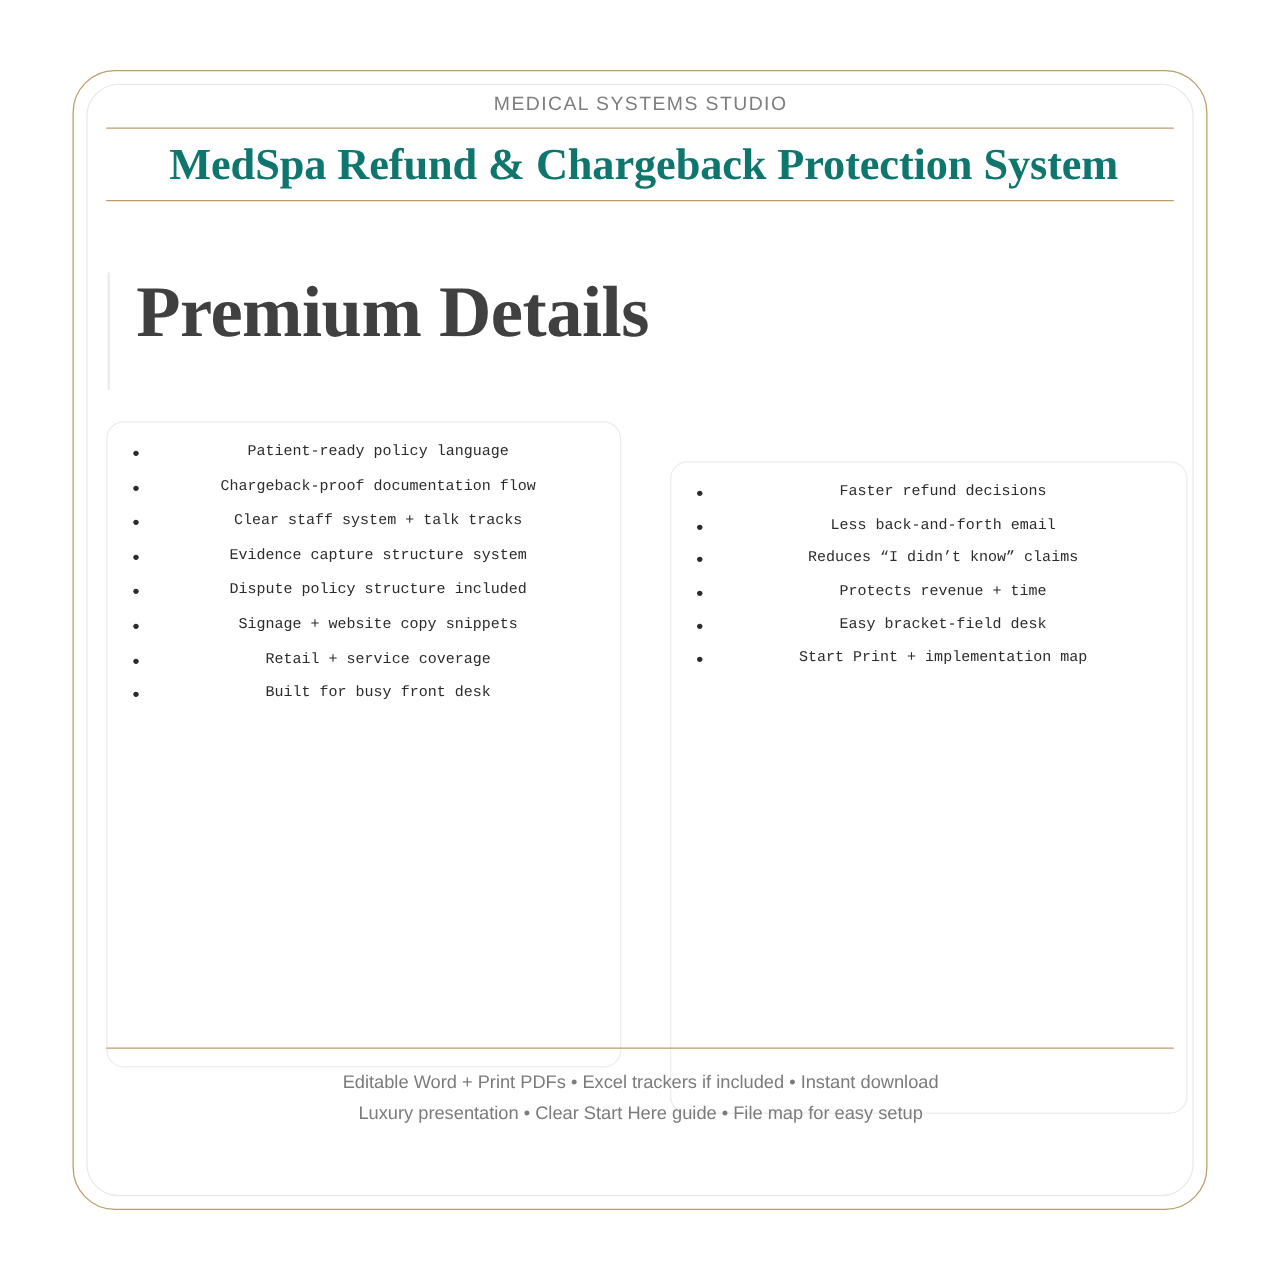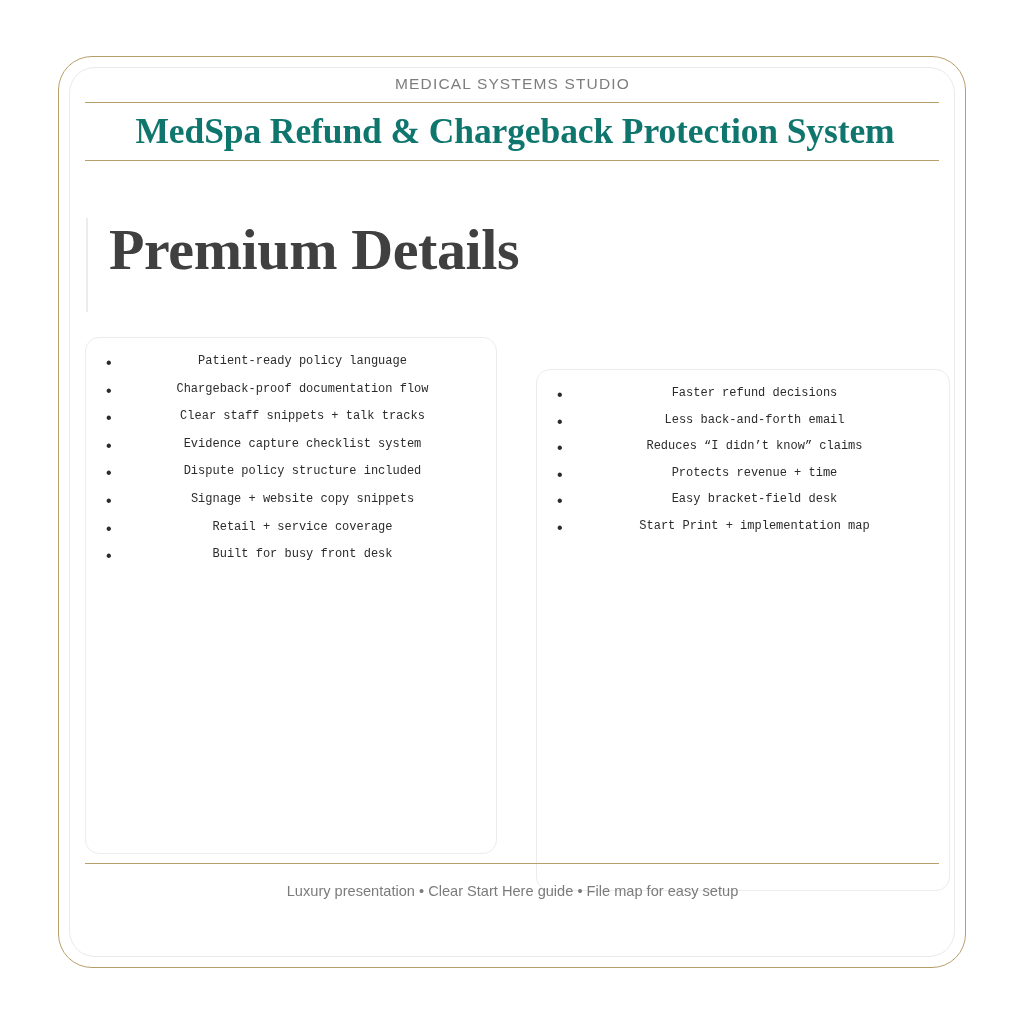--- a/index.html
+++ b/index.html
@@ -178,39 +178,40 @@
 
     <div id="section-head">
       <div class="accent-bar"></div>
       <div class="section-title">Premium Details</div>
     </div>
 
     <div class="card" id="card-left">
       <ul class="feature-list">
         <li>Patient-ready policy language</li>
         <li>Chargeback-proof documentation flow</li>
-        <li>Clear staff snippets + talk tracks</li>
-        <li>Evidence capture checklist system</li>
+        <li>Clear staff system + talk tracks</li>
+        <li>Evidence capture structure system</li>
         <li>Dispute policy structure included</li>
         <li>Signage + website copy snippets</li>
         <li>Retail + service coverage</li>
         <li>Built for busy front desk</li>
       </ul>
     </div>
 
     <div class="card" id="card-right">
       <ul class="feature-list">
         <li>Faster refund decisions</li>
         <li>Less back-and-forth email</li>
         <li>Reduces “I didn’t know” claims</li>
         <li>Protects revenue + time</li>
         <li>Easy bracket-field desk</li>
         <li>Start Print + implementation map</li>
       </ul>
     </div>
 
     <div id="footer">
       <div class="footer-rule"></div>
+      <div class="footer-line">Editable Word + Print PDFs • Excel trackers if included • Instant download</div>
       <div class="footer-line">Luxury presentation • Clear Start Here guide • File map for easy setup</div>
     </div>
 
   </div>
 </div>
 
 </body></html>

